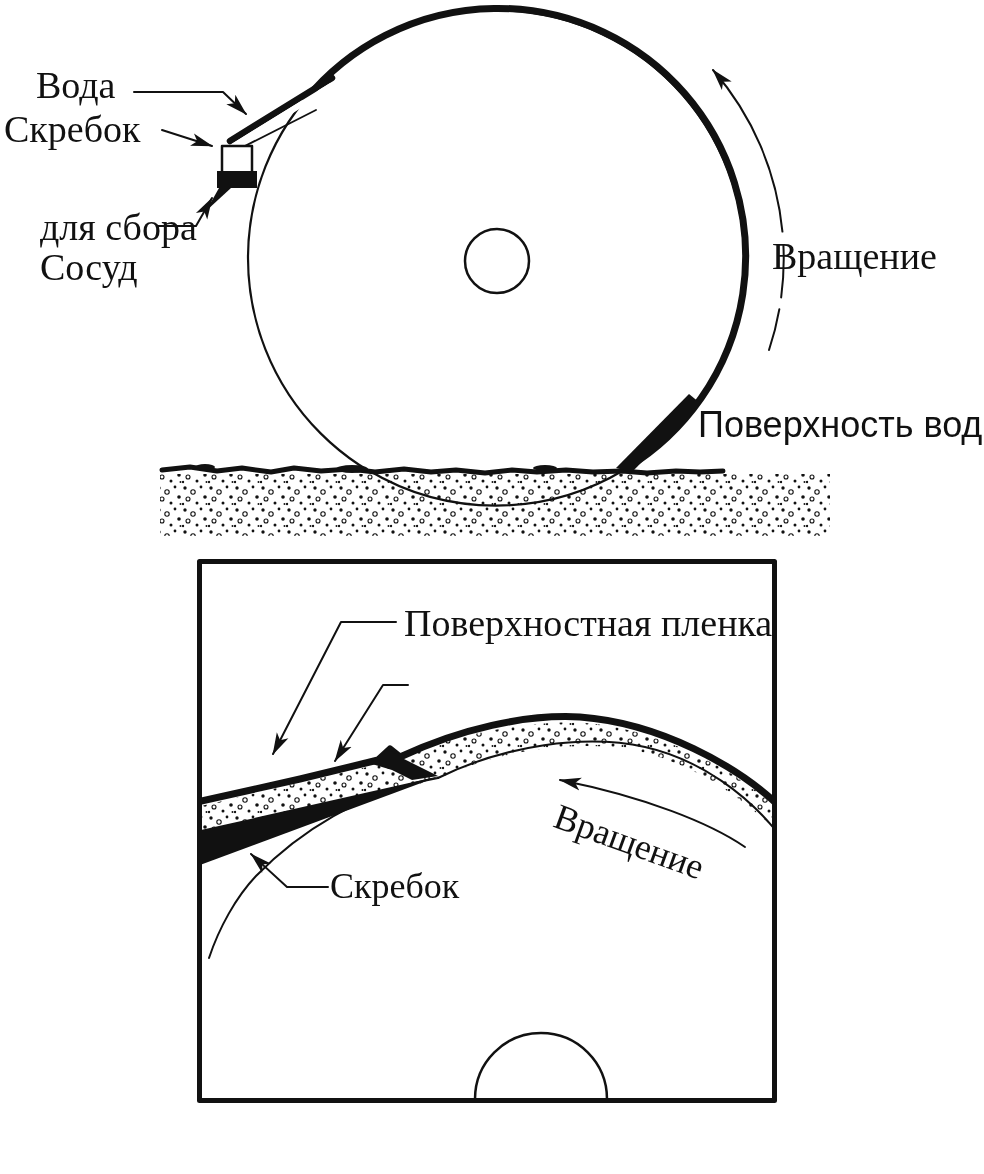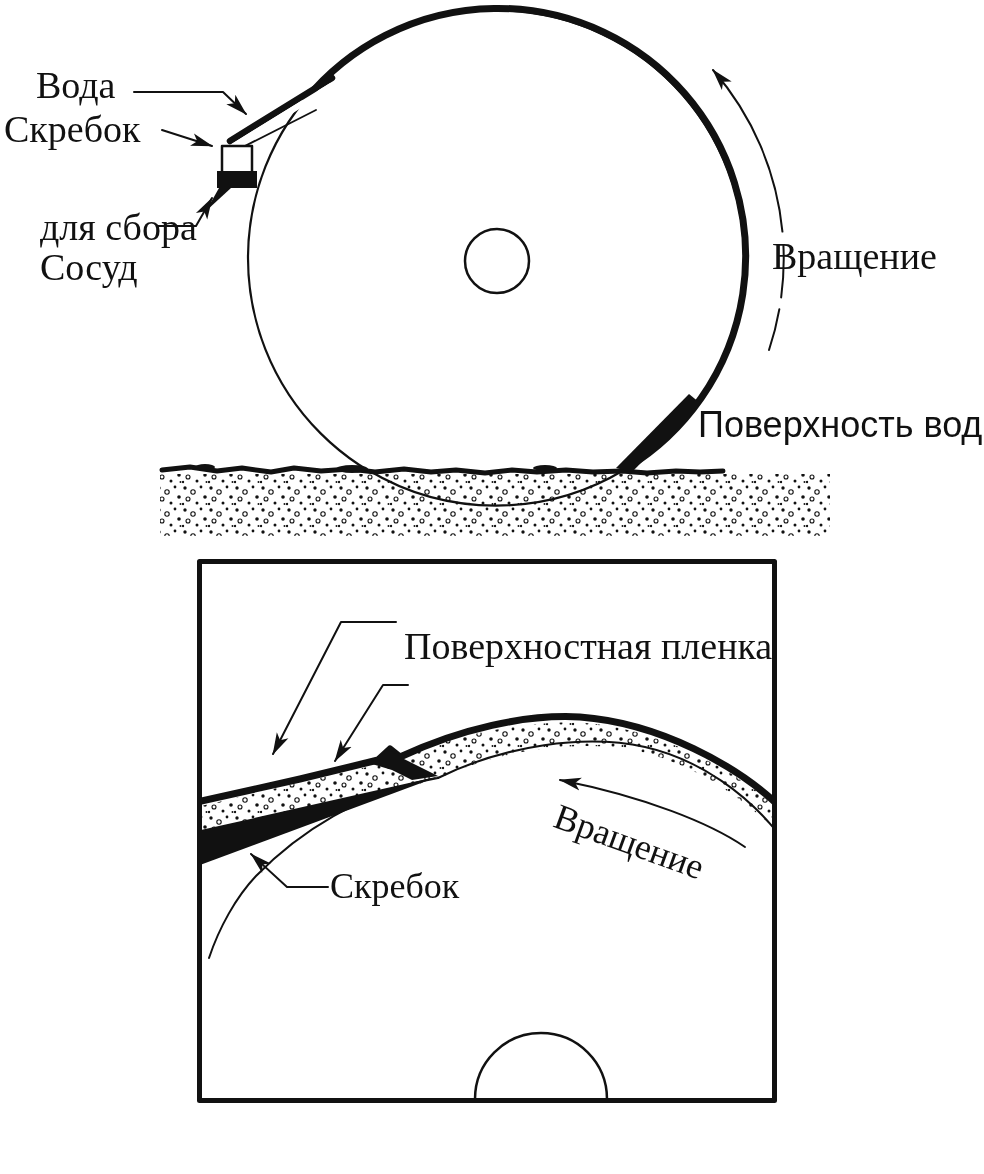--- a/index.html
+++ b/index.html
@@ -107,17 +107,17 @@
 
   <div class="lbl" style="left:36px;top:66px;">Вода</div>
   <div class="lbl" style="left:4px;top:110px;">Скребок</div>
   <div class="lbl vessel-lines" style="left:40px;top:208px;">
     <div>для сбора</div>
     <div>Сосуд</div>
   </div>
   <div class="lbl" style="left:772px;top:237px;">Вращение</div>
   <div class="lbl sans" style="left:698px;top:406px;">Поверхность воды</div>
 
-  <div class="lbl" style="left:404px;top:604px;margin-top:23px;">Поверхностная пленка</div>
+  <div class="lbl" style="left:404px;top:604px;">Поверхностная пленка</div>
   <div class="lbl small" style="left:330px;top:868px;">Скребок</div>
   <div class="lbl small" id="rotation-inset-label" style="left:562px;top:798px;">Вращение</div>
 
 </div>
 
 </body></html>

